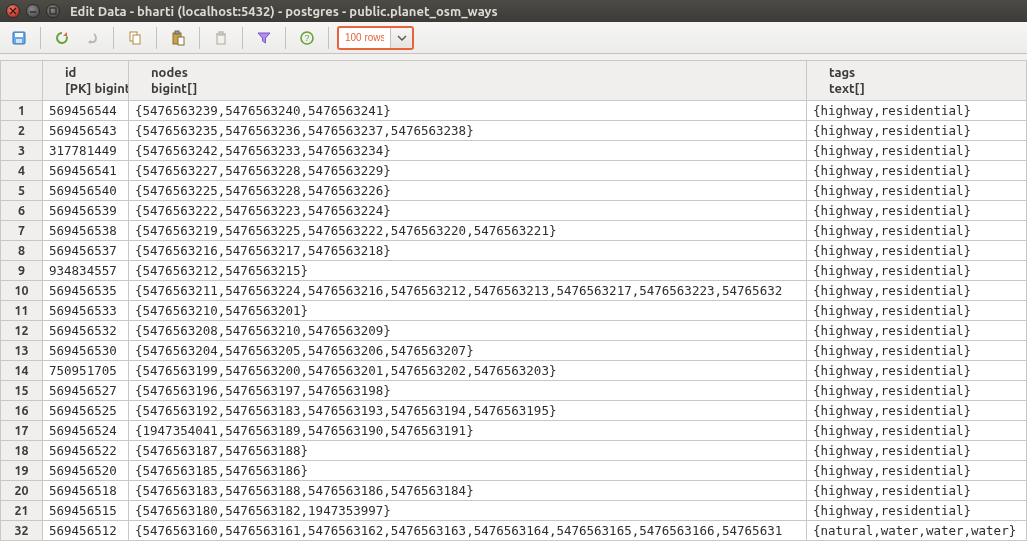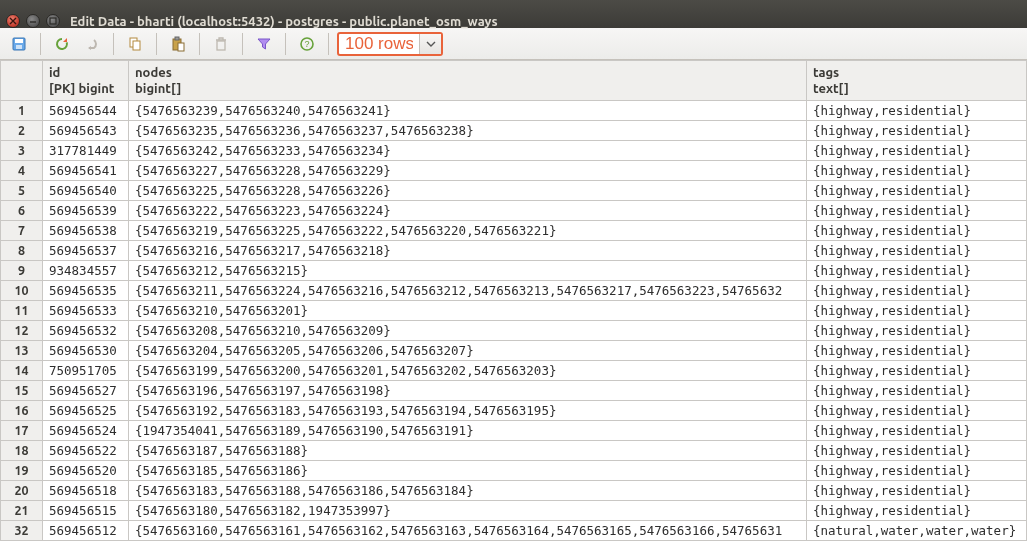--- a/index.html
+++ b/index.html
@@ -5,24 +5,24 @@
 * { box-sizing: border-box; margin: 0; padding: 0; }
 body {
   font-family: "Ubuntu", "Liberation Sans", sans-serif;
   font-size: 13px;
   background: #f2f1f0;
   overflow: hidden;
   width: 1027px;
   height: 546px;
 }
 .titlebar {
-  height: 28px;
+  height: 22px;
   background: linear-gradient(to bottom, #4c4b46 0%, #3c3b37 100%);
   display: flex;
-  align-items: flex-end;
+  align-items: center;
   padding: 0 6px;
   color: #dfdbd2;
   font-weight: bold;
   font-size: 13px;
 }
 .titlebar .window-buttons {
   display: flex;
   gap: 6px;
   margin-right: 10px;
 }
@@ -56,23 +56,23 @@
 .tbtn svg { width:16px; height:16px; }
 .rows-combo {
   display:flex; align-items:center;
   border: 2px solid #e9633a;
   border-radius: 3px;
   height: 24px;
   background: #fff;
 }
 .rows-combo input {
   border: none; outline: none;
-  width: 80px;
+  width: 51px;
   padding: 0 6px;
-  font-size: 17px;
+  font-size: 10px;
   color: #e9633a;
   background: transparent;
 }
 .rows-combo .dd {
   width: 22px; height: 100%;
   border-left: 1px solid #c5c1bb;
   display:flex; align-items:center; justify-content:center;
   background: linear-gradient(to bottom,#f7f6f5,#e6e4e1);
 }
 .grid-wrap {
@@ -91,21 +91,21 @@
   font-size: 13px;
   text-align: left;
   vertical-align: top;
   white-space: nowrap;
   overflow: hidden;
 }
 table.grid thead th {
   background: #f0efed;
   font-weight: bold;
   color: #3c3b37;
-  padding: 3px 6px;
+  padding: 3px 22px;
   line-height: 1.25;
   height: 38px;
 }
 table.grid thead th .subtype {
   display:block;
   font-weight: bold;
 }
 table.grid tbody td {
   padding: 2px 6px;
   height: 20px;

